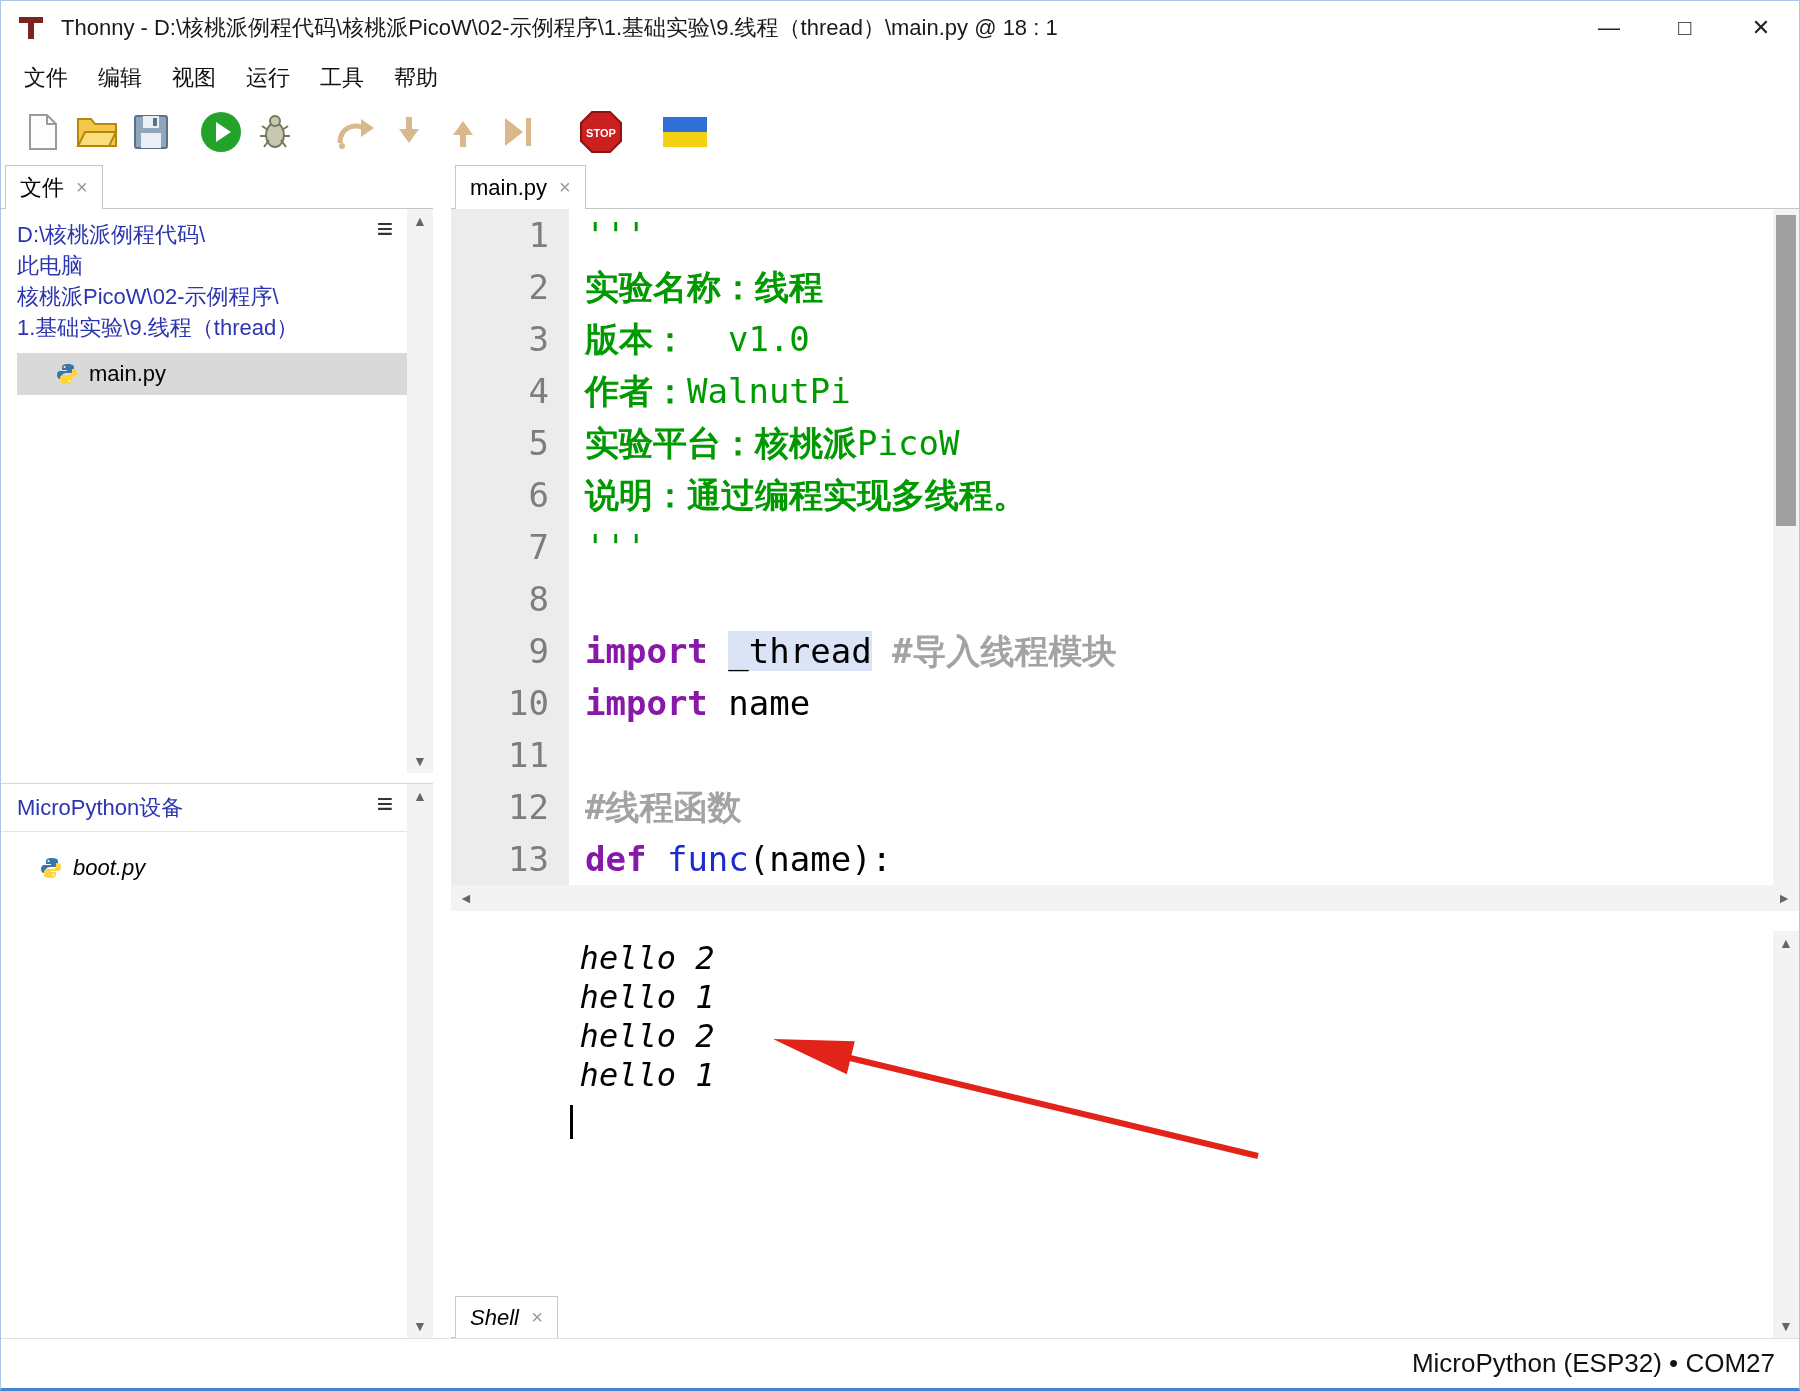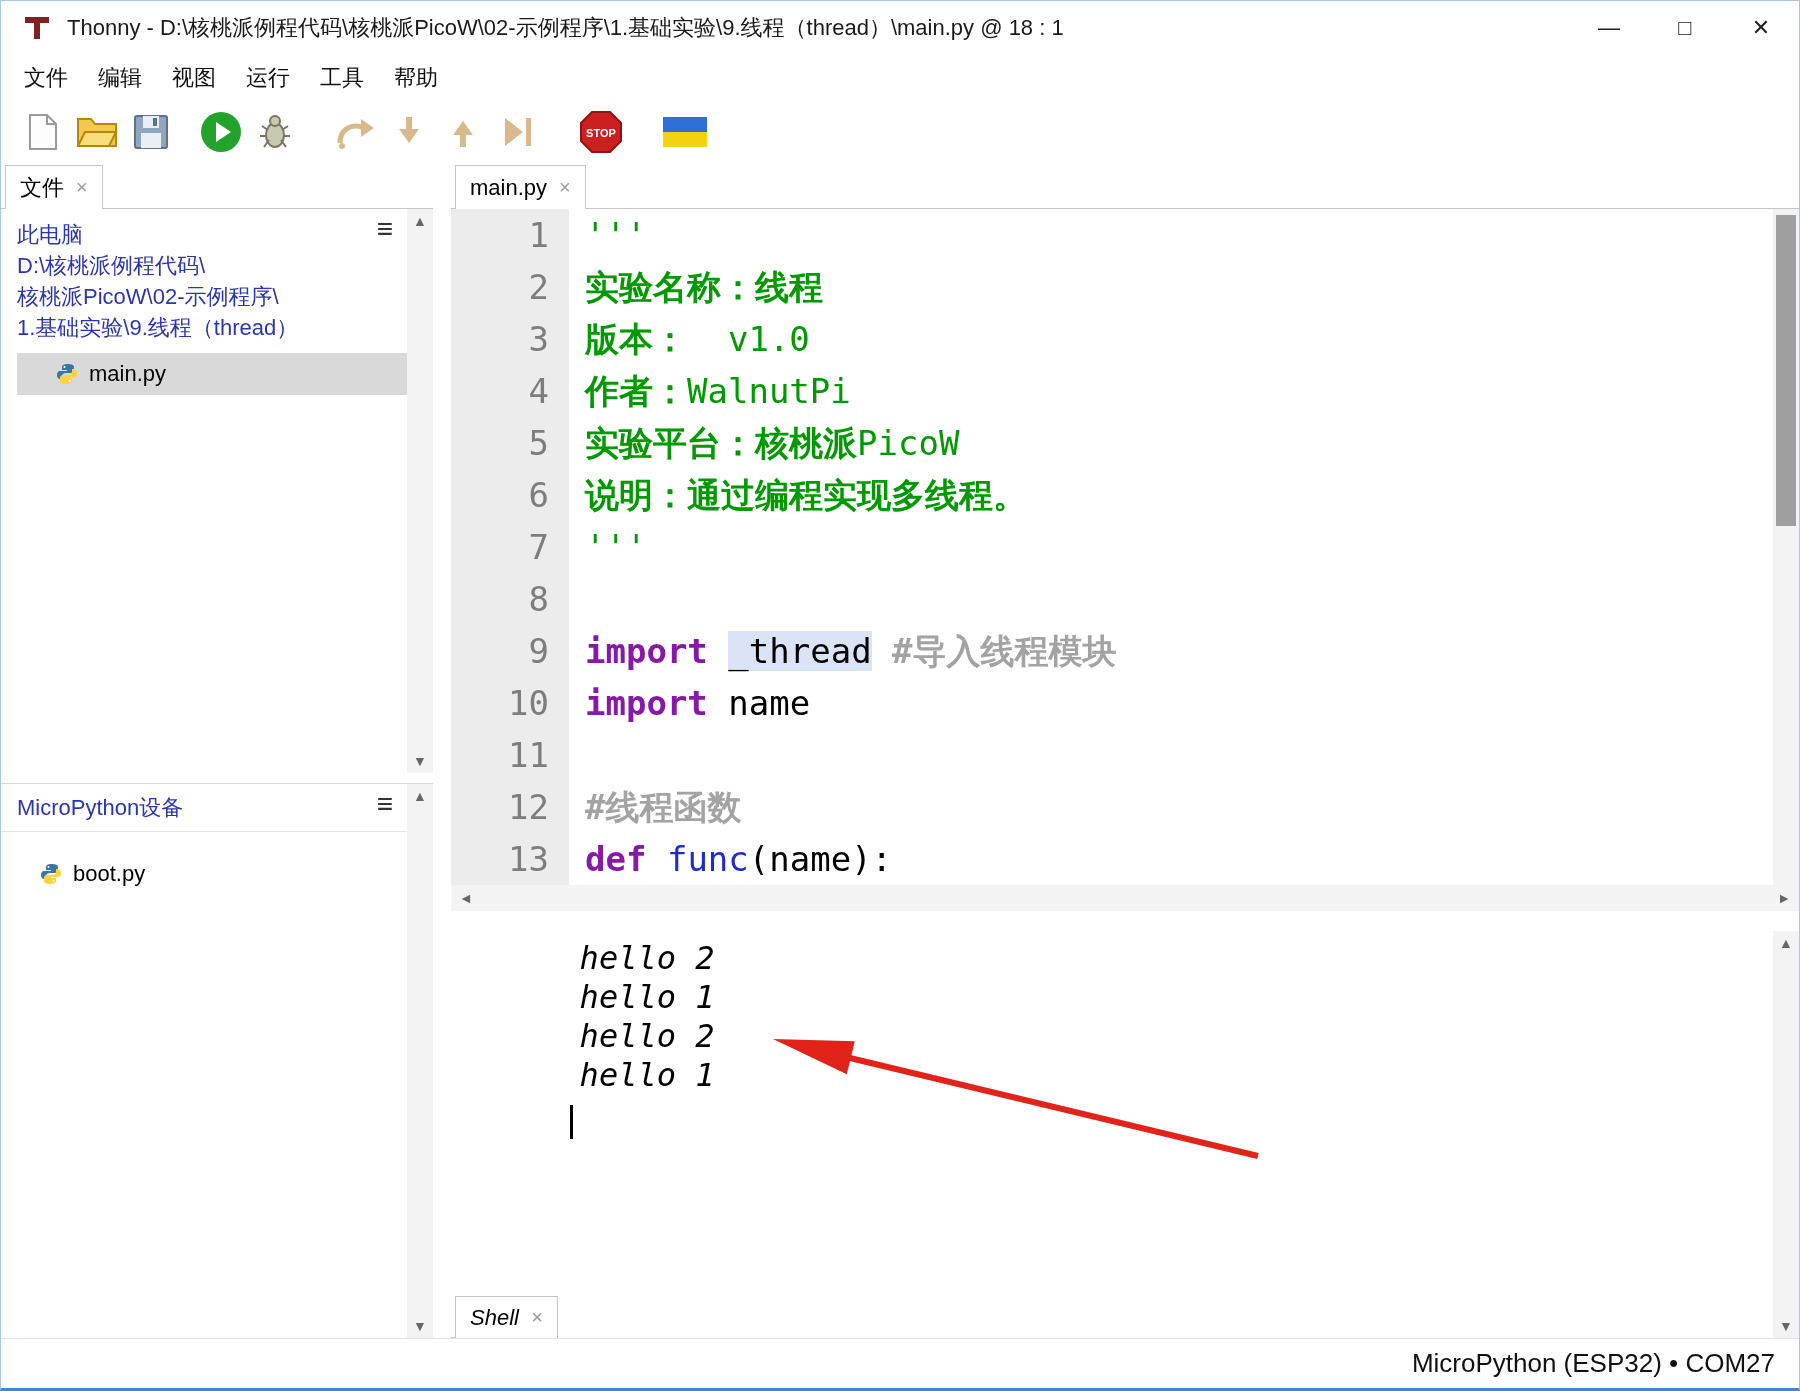--- a/index.html
+++ b/index.html
@@ -5,21 +5,21 @@
   :root{
     --string:#009900; --keyword:#8818a8; --function:#1f2ccc; --comment:#a3a3a3;
     --highlight-bg:#dbe4f7; --tree-blue:#2b35af; --arrow-red:#e2231a;
   }
   *{margin:0;padding:0;box-sizing:border-box;}
   html,body{background:#fff;}
   body{width:1800px;height:1391px;font-family:"Liberation Sans",sans-serif;overflow:hidden;}
   .window{width:1800px;height:1391px;display:flex;flex-direction:column;background:#fff;
           border:1px solid #aac6e6;border-bottom:3px solid #3f86d8;}
   
-  .titlebar{flex:0 0 54px;display:flex;align-items:center;padding-left:20px;}
+  .titlebar{flex:0 0 54px;display:flex;align-items:center;padding-left:14px;}
   .logo{width:34px;height:34px;margin-right:12px;display:flex;align-items:center;}
   .title-text{font-size:22px;color:#1a1a1a;white-space:nowrap;overflow:hidden;}
   .win-controls{margin-left:auto;display:flex;height:100%;}
   .win-btn{width:76px;display:flex;align-items:center;justify-content:center;font-size:22px;color:#222;cursor:default;}
   
   .menubar{flex:0 0 46px;display:flex;align-items:center;padding-left:8px;}
   .menu-item{font-size:22px;color:#111;padding:5px 15px;}
   
   .toolbar{flex:0 0 62px;display:flex;align-items:center;padding-left:18px;}
   .tb{background:none;border:none;display:flex;align-items:center;justify-content:center;
@@ -46,21 +46,21 @@
   .file-row.selected{background:#d9d9d9;}
   .py-icon{width:24px;height:24px;display:flex;flex:0 0 24px;}
   .vscroll{flex:0 0 26px;background:#f3f3f3;display:flex;flex-direction:column;justify-content:space-between;align-items:center;padding:5px 0;}
   .arr{font-size:14px;color:#666;line-height:1;}
   
   .devices-section{flex:1;display:flex;margin-top:10px;border-top:1px solid #d8d8d8;min-height:0;}
   .dev-left{flex:1;display:flex;flex-direction:column;min-width:0;gap:9px;}
   .dev-header{flex:0 0 48px;display:flex;align-items:center;padding-left:16px;border-bottom:1px solid #e4e4e4;position:relative;background:#fff;}
   .dev-title{font-size:22px;color:var(--tree-blue);}
   .dev-list{flex:1;background:#fff;padding-top:4px;}
-  .dev-list .file-row{margin-top:8px;}
+  .dev-list .file-row{margin-top:2px;font-style:italic;}
   
   .editor-section{flex:0 0 748px;display:flex;flex-direction:column;min-height:0;}
   .editor-body{flex:1;display:flex;min-height:0;}
   .code-area{flex:1;position:relative;background:#fff;overflow:hidden;font-family:"DejaVu Sans Mono",monospace;font-size:34px;}
   .code-area::before{content:"";position:absolute;left:0;top:0;bottom:0;width:118px;background:#ececec;}
   .code-row{display:flex;height:52px;line-height:52px;position:relative;}
   .gutter-num{flex:0 0 118px;text-align:right;padding-right:20px;color:#7d7d7d;}
   .code-text{padding-left:16px;white-space:pre;}
   .tok-str{color:var(--string);}
   .tok-strb{color:var(--string);font-weight:bold;}
@@ -201,22 +201,22 @@
         <div class="tab-strip">
           <div class="tab">
             <span>文件</span>
             <span class="tab-close">×</span>
           </div>
         </div>
         <div class="section-body">
           <div class="tree">
             <span class="burger">≡</span>
             <div>
+              <div class="tree-line">D:\核桃派例程代码\</div>
               <div class="tree-line">此电脑</div>
-              <div class="tree-line">D:\核桃派例程代码\</div>
               <div class="tree-line">核桃派PicoW\02-示例程序\</div>
               <div class="tree-line">1.基础实验\9.线程（thread）</div>
             </div>
             <div class="file-row selected">
               <span class="py-icon">
                 <svg viewBox="0 0 24 24" width="24" height="24">
                     <path d="M12 2c-3 0-5 1-5 3v3h5v1H5c-2 0-3 2-3 4s1 4 3 4h2v-3c0-2 2-3 4-3h5c1.7 0 3-1.3 3-3V5c0-2-2-3-7-3z" fill="#3776ab"></path>
                     <path d="M12 22c3 0 5-1 5-3v-3h-5v-1h7c2 0 3-2 3-4s-1-4-3-4h-2v3c0 2-2 3-4 3H8c-1.7 0-3 1.3-3 3v3c0 2 2 3 7 3z" fill="#ffd43b"></path>
                     <circle cx="9.5" cy="5" r="1" fill="#fff"></circle>
                     <circle cx="14.5" cy="19" r="1" fill="#fff"></circle>

